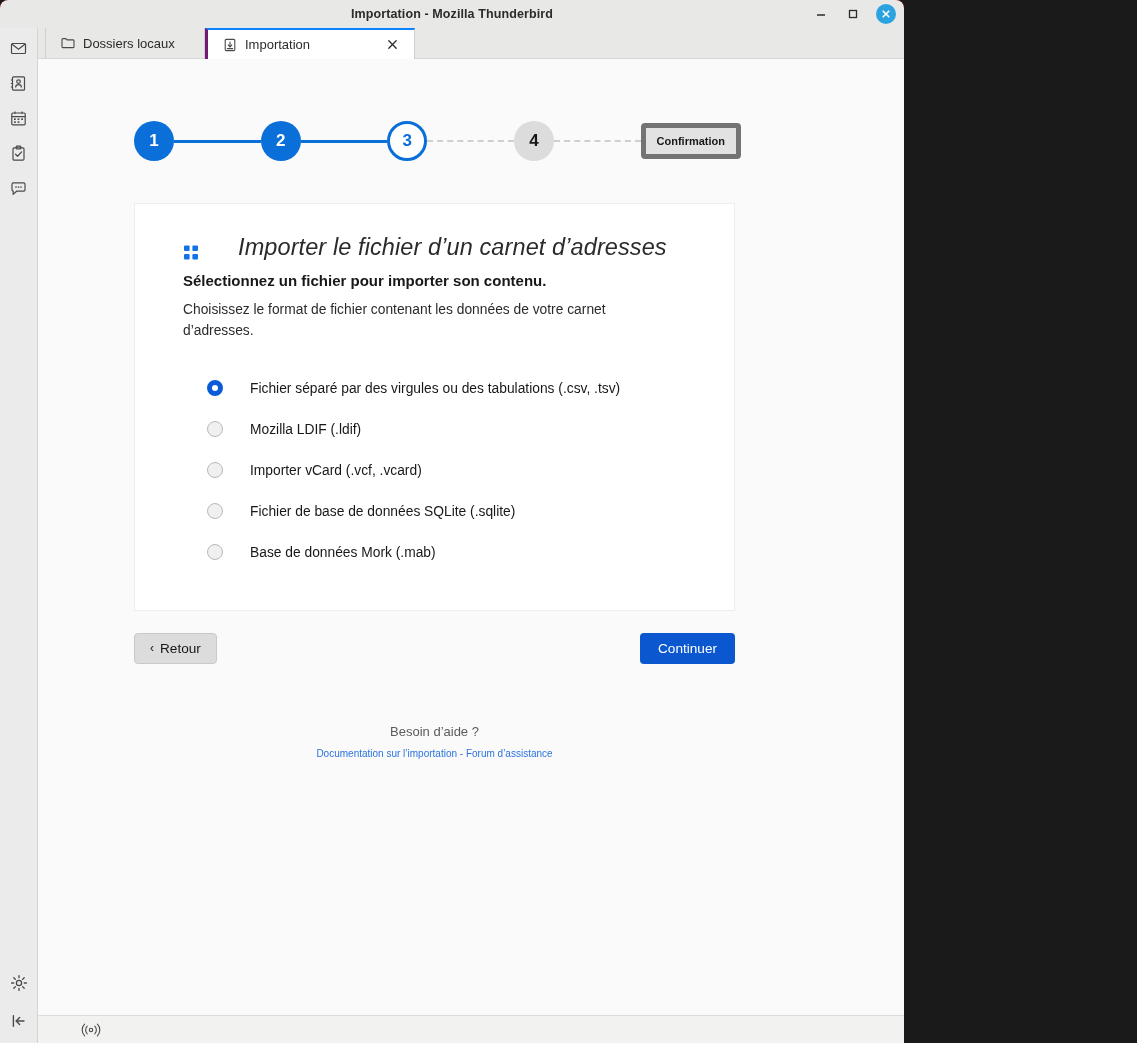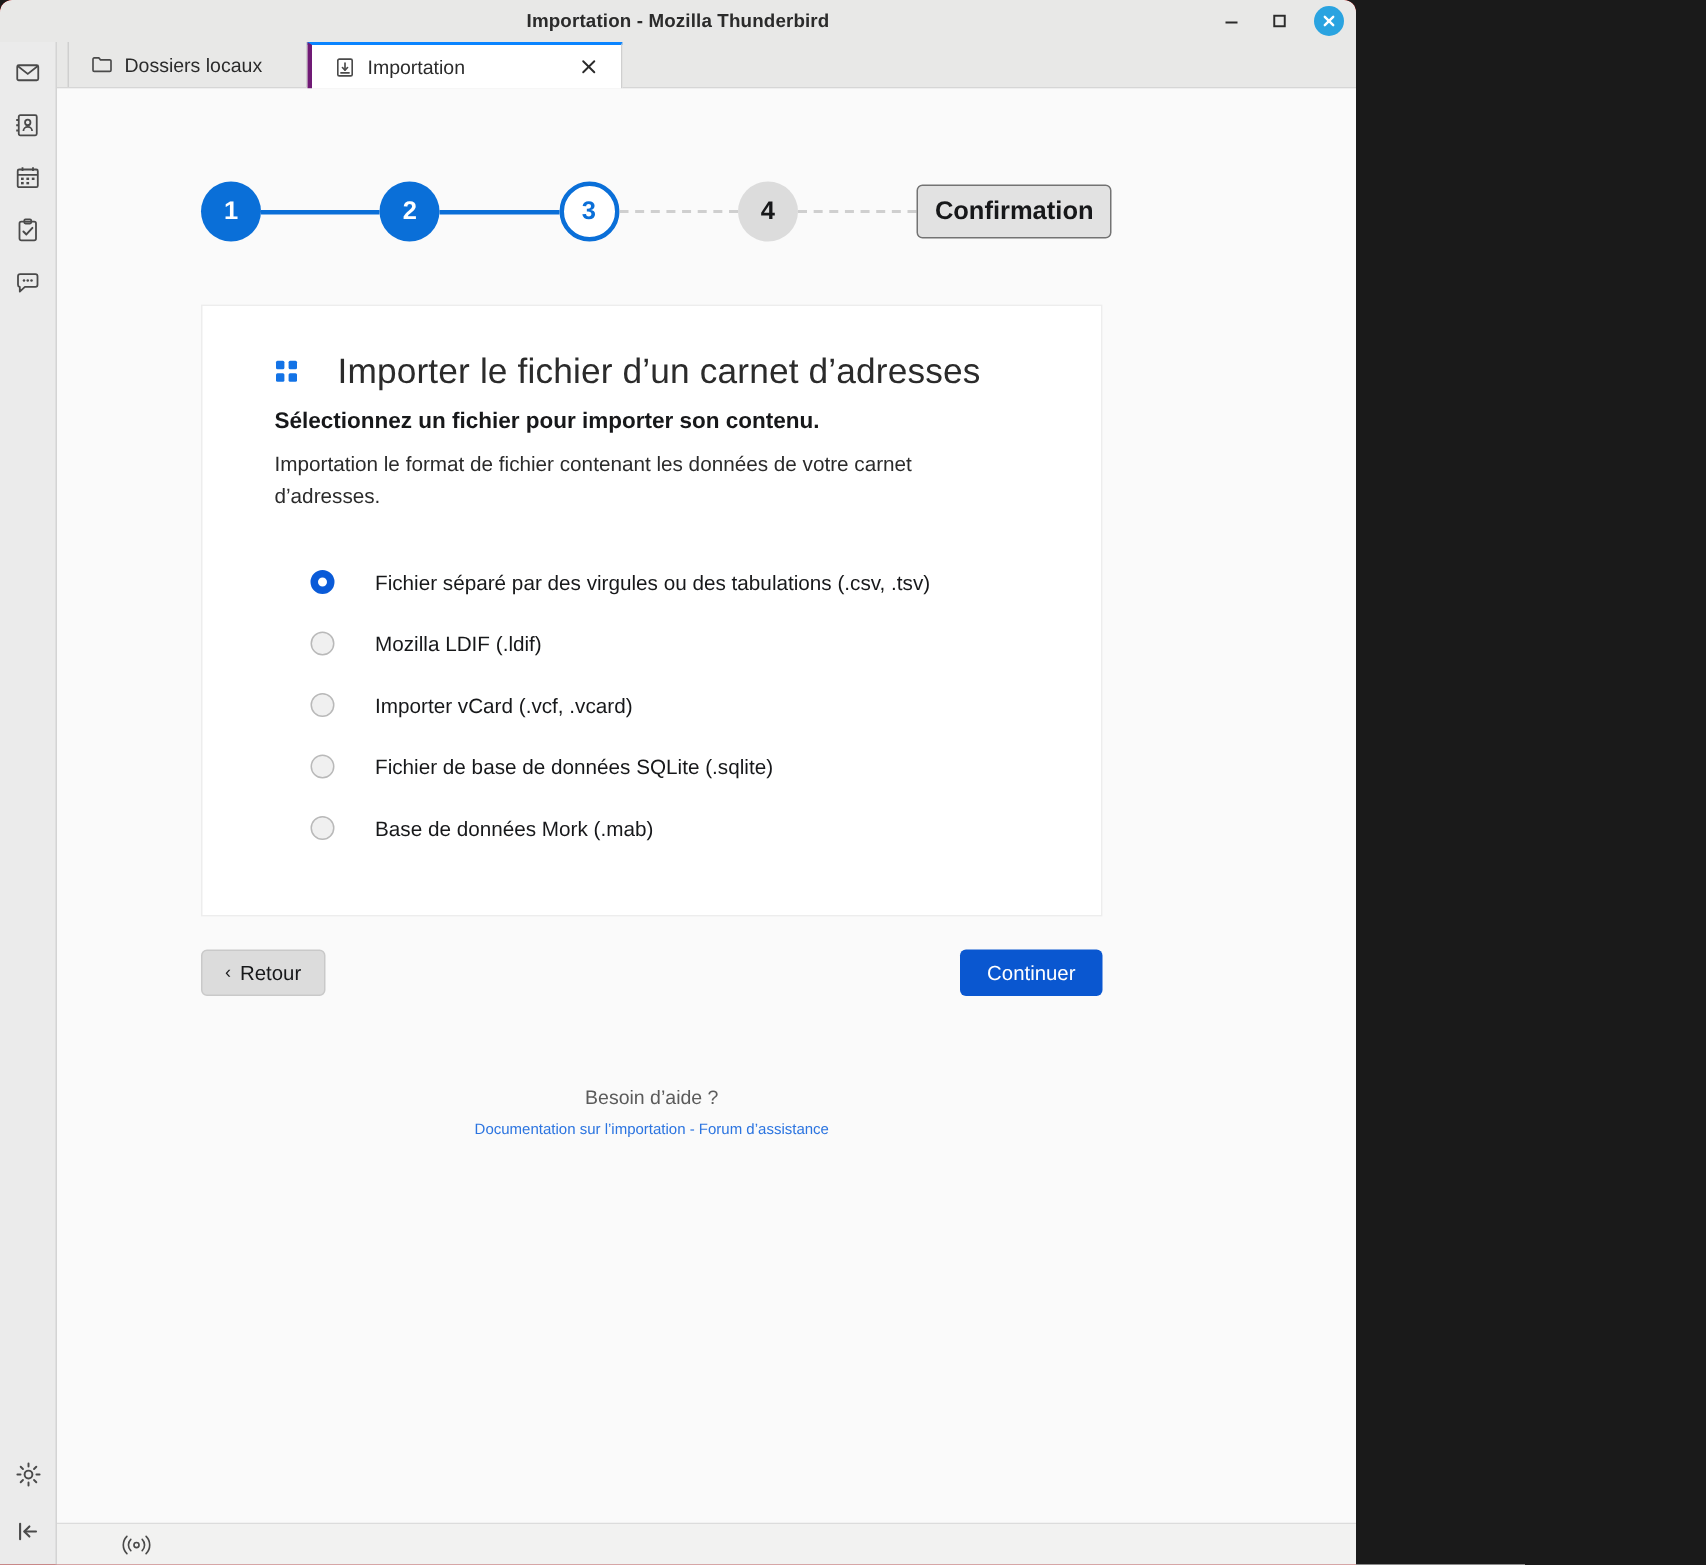--- a/index.html
+++ b/index.html
@@ -115,35 +115,35 @@
   }
   .step-done { background:#0a6fd8; color:#ffffff; }
   .step-current { background:#ffffff; border:3px solid #0a6fd8; color:#0a6fd8; width:40px; height:40px; }
   .step-todo { background:#dcdcdc; color:#17181a; }
   .bar { height:3px; flex:1 1 auto; background:#0a6fd8; }
   .bar-dashed {
     height:0; flex:1 1 auto;
     border-top:2px dashed #cfcfcf;
   }
   .badge {
-    background:#e2e2e2; border:1px solid #737373; border-radius:4px;
-    padding:7px 11px; font-size:17px; font-weight:bold; color:#17181a;
+    background:#e2e2e2; border:5px solid #737373; border-radius:4px;
+    padding:7px 11px; font-size:11px; font-weight:bold; color:#17181a;
     white-space:nowrap;
   }
 
   
   .card {
     margin-top:38px;
     width:601px;
     background:#ffffff;
     border:1px solid #ededed;
     padding:30px 0 30px 48px;
     min-height:402px;
   }
-  .card-head { display:flex; align-items:center; gap:25px; }
+  .card-head { display:flex; align-items:flex-end; gap:38px;font-style:italic; }
   .ab-icon { width:17px; height:17px; flex:0 0 17px; }
   .ab-icon svg { display:block; }
   .card-title {
     font-size:23.5px; color:#2b2b2b; font-weight:normal; letter-spacing:0.1px;
   }
   .card-sub {
     margin-top:11px; font-size:15px; font-weight:bold; color:#17181a;
   }
   .card-desc {
     margin-top:10px; font-size:13.8px; color:#2b2b2b; line-height:1.55;
@@ -348,21 +348,21 @@
                 <svg width="17" height="17" viewBox="0 0 17 17">
                   <rect x="1" y="1.5" width="5.6" height="5.6" rx="1" fill="#1373e6"></rect>
                   <rect x="9.4" y="1.5" width="5.6" height="5.6" rx="1" fill="#1373e6"></rect>
                   <rect x="1" y="9.9" width="5.6" height="5.6" rx="1" fill="#1373e6"></rect>
                   <rect x="9.4" y="9.9" width="5.6" height="5.6" rx="1" fill="#1373e6"></rect>
                 </svg>
               </span>
               <span class="card-title">Importer le fichier d’un carnet d’adresses</span>
             </div>
             <div class="card-sub">Sélectionnez un fichier pour importer son contenu.</div>
-            <div class="card-desc">Importation le format de fichier contenant les données de votre carnet d’adresses.</div>
+            <div class="card-desc">Choisissez le format de fichier contenant les données de votre carnet d’adresses.</div>
 
             <div class="radios">
               <div class="radio-row">
                 <span class="radio radio-on"></span>
                 <span class="radio-label">Fichier séparé par des virgules ou des tabulations (.csv, .tsv)</span>
               </div>
               <div class="radio-row">
                 <span class="radio"></span>
                 <span class="radio-label">Mozilla LDIF (.ldif)</span>
               </div>

